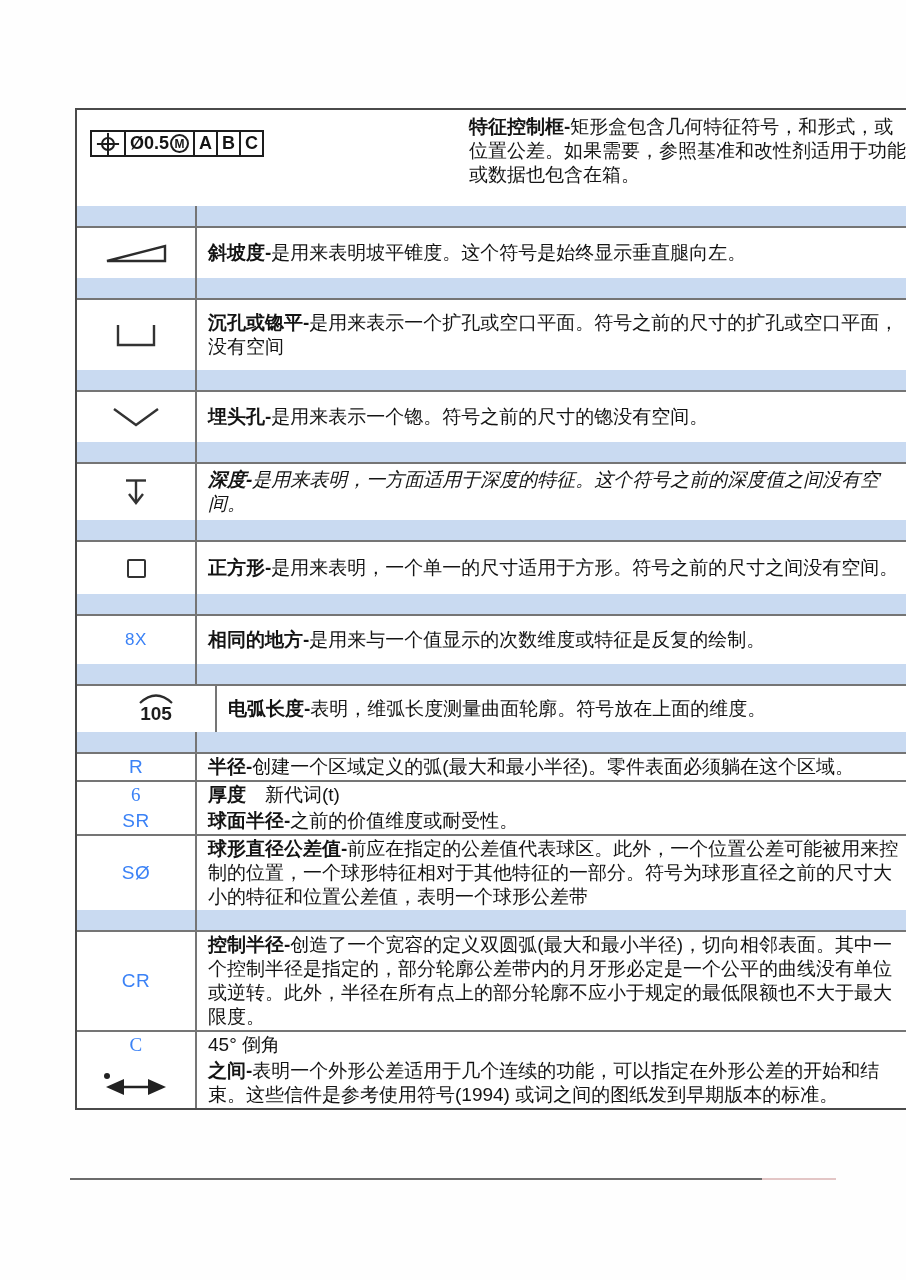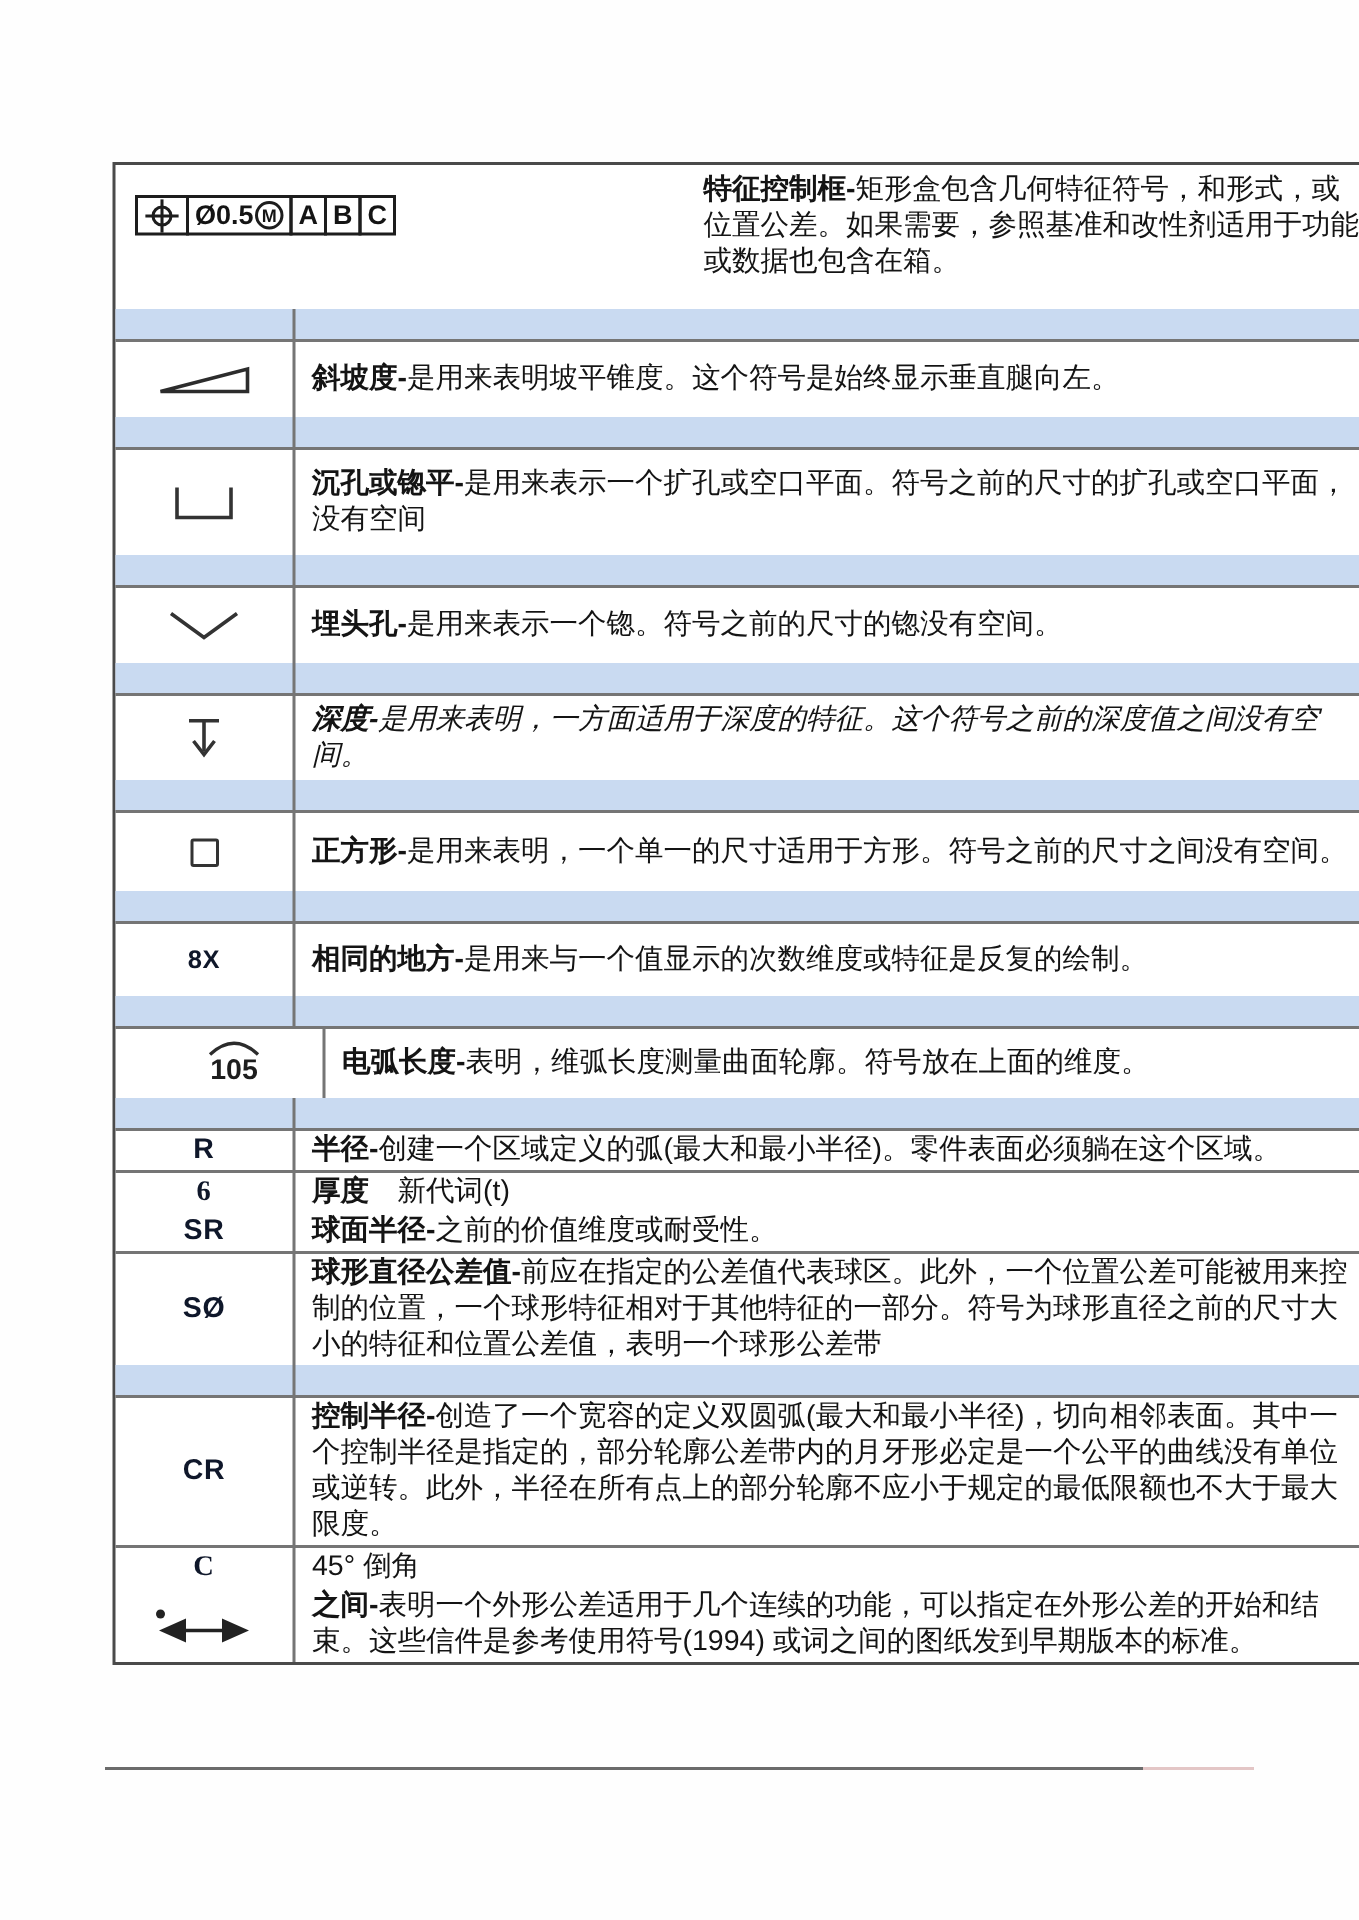--- a/index.html
+++ b/index.html
@@ -23,21 +23,21 @@
   .band { display:flex; height:20px; background:#c9daf1; }
   .band .b-left { flex:0 0 120px; border-right:2px solid #757575; box-sizing:border-box; }
   .band .b-right { flex:1; }
   
   .compound { display:block; }
   .subrow { display:flex; }
   .subrow .sym { border-right:2px solid #757575; }
   .subrow .desc { padding-top:1px; padding-bottom:1px; }
   .tight .desc { padding-top:1px; padding-bottom:1px;border-radius:14px; }
   
-  .tsym { font-weight:bold; font-size:19px; color:#0f172a; letter-spacing:0.5px;text-align:center; }
+  .tsym { font-weight:normal; font-size:19px; color:#3b82f6; letter-spacing:0.5px;text-align:center; }
   .tsym.small { font-size:17px; }
   .serif { font-family:"Liberation Serif", serif; }
   
   .fcf-row { display:flex; min-height:76px; border-top:none; }
   .fcf-frame { display:flex; margin:20px 0 0 13px; align-self:flex-start; }
   .fcf-box {
     border:2px solid #1d1d1d; margin-left:-2px; height:27px; min-width:24px;
     display:flex; align-items:center; justify-content:center;
     font-weight:bold; font-size:18px; padding:0 4px; box-sizing:border-box;
   }

